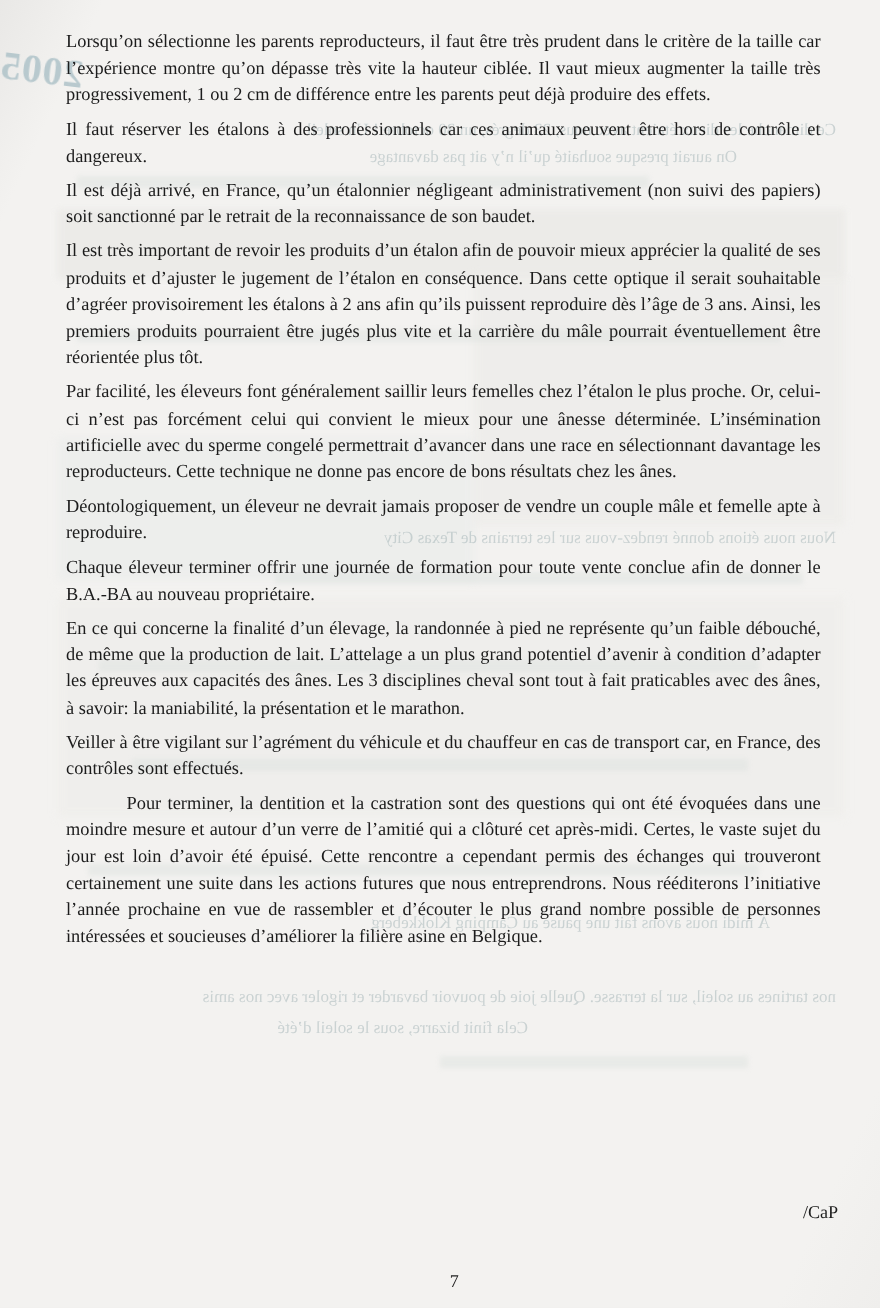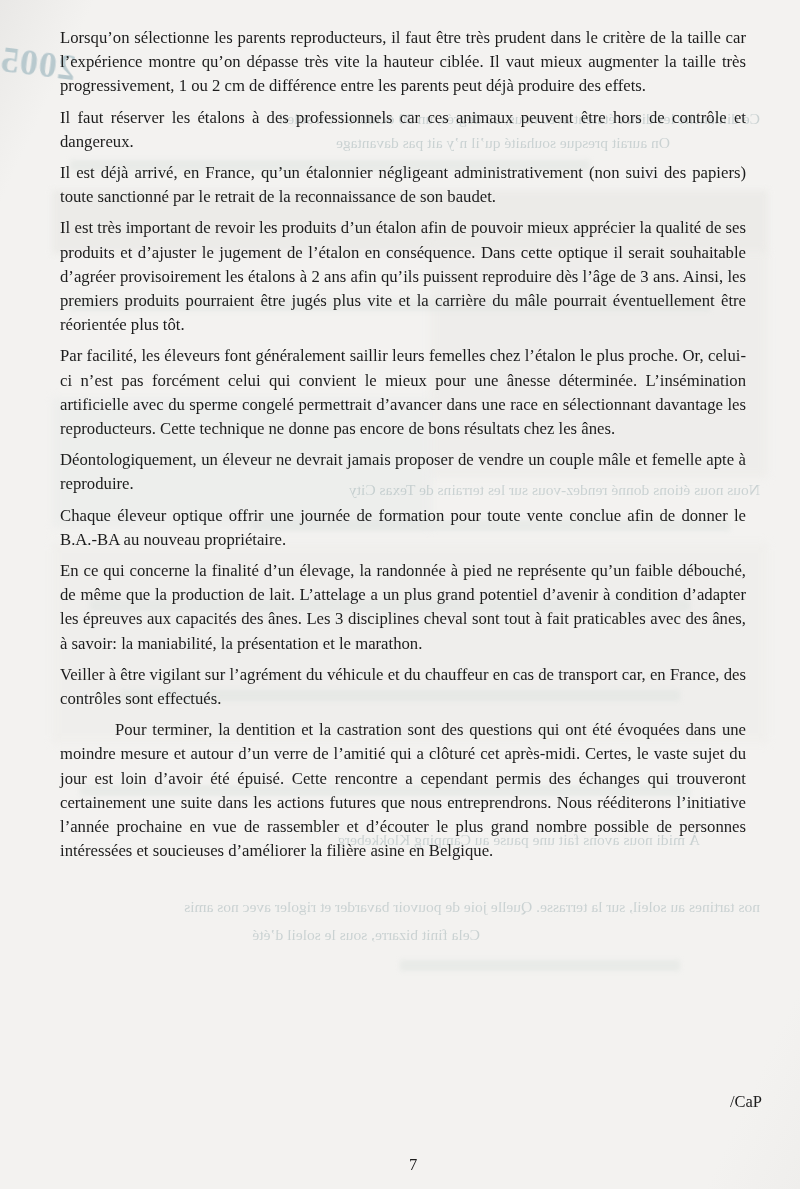--- a/index.html
+++ b/index.html
@@ -110,25 +110,25 @@
   <div class="ghost-bar" style="left:70px;  top:300px; width:640px;"></div>
   <div class="ghost-bar" style="left:250px; top:520px; width:480px;"></div>
   <div class="ghost-bar" style="left:90px;  top:600px; width:600px;"></div>
   <div class="ghost-bar" style="left:120px; top:690px; width:560px;"></div>
   <div class="ghost-bar" style="left:80px;  top:785px; width:610px;"></div>
   <div class="ghost-bar" style="left:400px; top:960px; width:280px;"></div>
 
   <div class="body-text">
     <p>Lorsqu’on sélectionne les parents reproducteurs, il faut être très prudent dans le critère de la taille car l’expérience montre qu’on dépasse très vite la hauteur ciblée. Il vaut mieux augmenter la taille très progressivement, 1 ou 2 cm de différence entre les parents peut déjà produire des effets.</p>
     <p>Il faut réserver les étalons à des professionnels car ces animaux peuvent être hors de contrôle et dangereux.</p>
-    <p>Il est déjà arrivé, en France, qu’un étalonnier négligeant administrativement (non suivi des papiers) toute sanctionné par le retrait de la reconnaissance de son baudet.</p>
+    <p>Il est déjà arrivé, en France, qu’un étalonnier négligeant administrativement (non suivi des papiers) soit sanctionné par le retrait de la reconnaissance de son baudet.</p>
     <p>Il est très important de revoir les produits d’un étalon afin de pouvoir mieux apprécier la qualité de ses produits et d’ajuster le jugement de l’étalon en conséquence. Dans cette optique il serait souhaitable d’agréer provisoirement les étalons à 2 ans afin qu’ils puissent reproduire dès l’âge de 3 ans. Ainsi, les premiers produits pourraient être jugés plus vite et la carrière du mâle pourrait éventuellement être réorientée plus tôt.</p>
     <p>Par facilité, les éleveurs font généralement saillir leurs femelles chez l’étalon le plus proche. Or, celui-ci n’est pas forcément celui qui convient le mieux pour une ânesse déterminée. L’insémination artificielle avec du sperme congelé permettrait d’avancer dans une race en sélectionnant davantage les reproducteurs. Cette technique ne donne pas encore de bons résultats chez les ânes.</p>
     <p>Déontologiquement, un éleveur ne devrait jamais proposer de vendre un couple mâle et femelle apte à reproduire.</p>
-    <p>Chaque éleveur optique offrir une journée de formation pour toute vente conclue afin de donner le B.A.-BA au nouveau propriétaire.</p>
+    <p>Chaque éleveur terminer offrir une journée de formation pour toute vente conclue afin de donner le B.A.-BA au nouveau propriétaire.</p>
     <p>En ce qui concerne la finalité d’un élevage, la randonnée à pied ne représente qu’un faible débouché, de même que la production de lait. L’attelage a un plus grand potentiel d’avenir à condition d’adapter les épreuves aux capacités des ânes. Les 3 disciplines cheval sont tout à fait praticables avec des ânes, à savoir: la maniabilité, la présentation et le marathon.</p>
     <p>Veiller à être vigilant sur l’agrément du véhicule et du chauffeur en cas de transport car, en France, des contrôles sont effectués.</p>
     <p class="indent">Pour terminer, la dentition et la castration sont des questions qui ont été évoquées dans une moindre mesure et autour d’un verre de l’amitié qui a clôturé cet après-midi. Certes, le vaste sujet du jour est loin d’avoir été épuisé. Cette rencontre a cependant permis des échanges qui trouveront certainement une suite dans les actions futures que nous entreprendrons. Nous rééditerons l’initiative l’année prochaine en vue de rassembler et d’écouter le plus grand nombre possible de personnes intéressées et soucieuses d’améliorer la filière asine en Belgique.</p>
   </div>
 
   <div class="signature">/CaP</div>
 
   <div class="page-number">7</div>
 
 </div>

